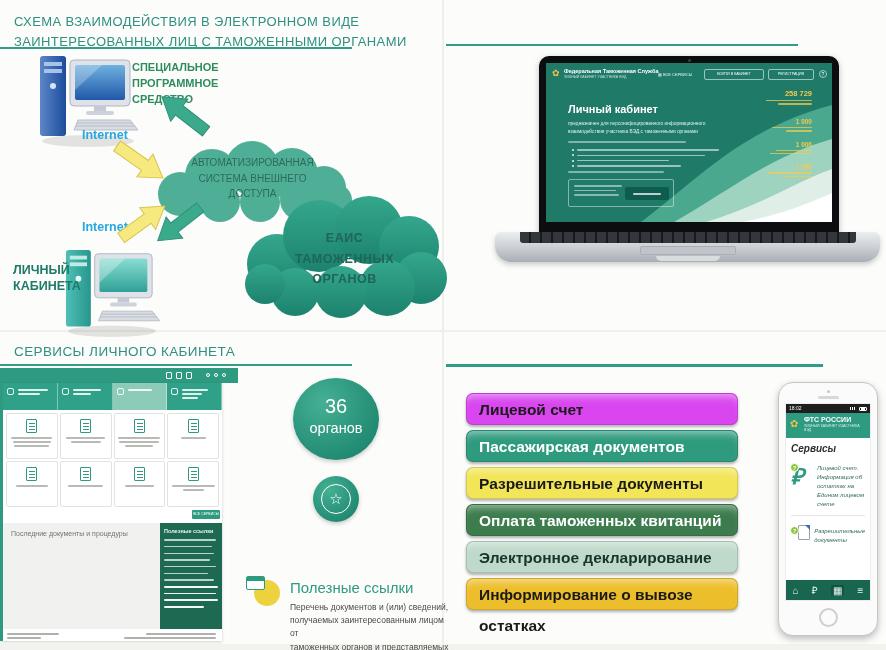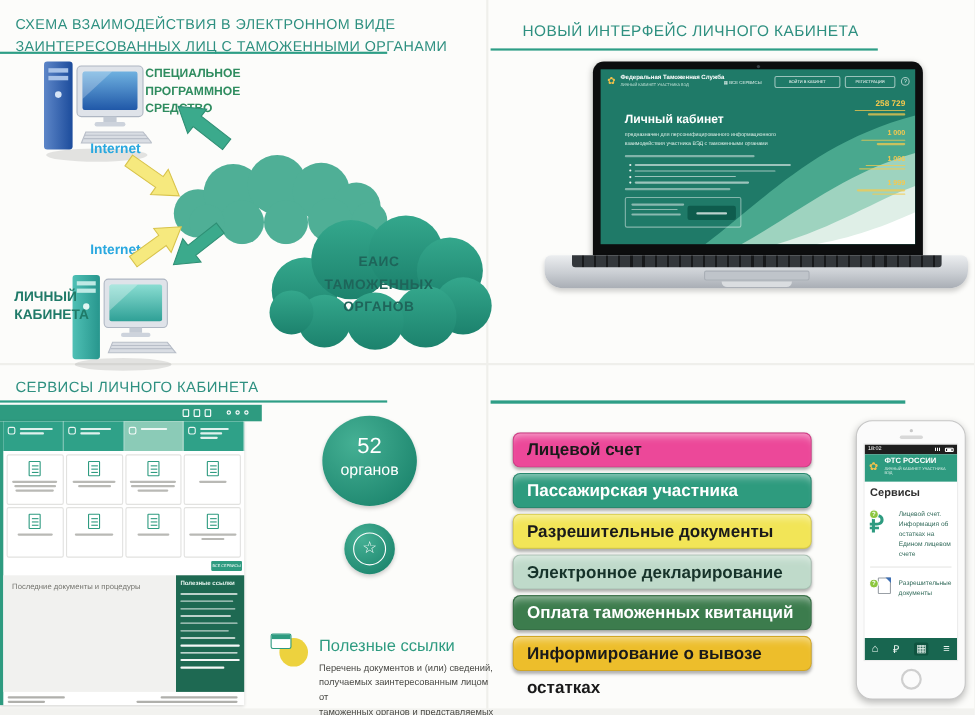--- a/index.html
+++ b/index.html
@@ -104,21 +104,21 @@
   .ph-slot { position:absolute; left:39px; top:13px; width:21px; height:3px; border-radius:2px; background:#D8D8D8; }
   .ph-screen { position:absolute; left:6px; top:20px; width:86px; height:198px; background:#FFF; overflow:hidden; border:1px solid #ECECEC; }
   .ph-status { height:9px; background:#1E1E1E; color:#FFF; font-size:5px; line-height:9px; padding:0 3px; position:relative; }
   .ph-sig { position:absolute; right:14px; top:3px; width:6px; height:3px; background:repeating-linear-gradient(90deg,#FFF 0 1px,transparent 1px 2px); }
   .ph-batt { position:absolute; right:3px; top:2.5px; width:8px; height:4px; border:.7px solid #FFF; border-radius:1px; }
   .ph-batt::after { content:""; position:absolute; left:.5px; top:.5px; width:4px; height:2px; background:#FFF; }
   .ph-header { height:25px; background:#2E9B80; padding:3px 4px; position:relative; }
   .ph-app { font-size:7px; font-weight:bold; color:#FFF; }
   .ph-app-sub { font-size:3.6px; color:#D6ECE4; margin-top:1px; }
   .ph-emblem { position:absolute; left:4px; top:5px; font-size:10px; color:#F2C14B; }
-  .ph-content { background:#FFF; height:144px; padding:5px 5px 0; position:relative; }
+  .ph-content { background:#FFF; height:144px; padding:5px 5px 0; position:relative;font-style:italic; }
   .ph-h2 { font-size:10px; font-weight:bold; color:#2E2E2E; margin-bottom:5px; }
   .ph-card { display:flex; border-bottom:1px solid #E6E6E4; padding:3px 0 6px; }
   .ph-card-text { flex:1; font-size:6px; color:#336B5B; line-height:1.5; padding-top:2px; }
   .ph-rub { position:relative; width:26px; font-size:22px; font-weight:bold; color:#2E9B80; line-height:1.4; }
   .q-badge { position:absolute; left:-1px; top:1px; width:9px; height:9px; border-radius:50%; background:#8CC63F;
              border:1px solid #FFF; color:#FFF; font-size:5.5px; text-align:center; line-height:8px; font-weight:bold; }
   .ph-doc { position:relative; width:26px; height:20px; }
   .ph-doc .pg { position:absolute; left:7px; top:0; width:12px; height:15px; background:#FFF; border:1px solid #9AA0A6; border-radius:1px; }
   .ph-doc .pg::after { content:""; position:absolute; right:-1px; top:-1px; border-style:solid; border-width:0 5px 5px 0; border-color:transparent #3D6FB4 transparent transparent; }
   .ph-nav { position:absolute; left:0; bottom:0; width:100%; height:20px; background:#186650; display:flex;
@@ -185,20 +185,23 @@
         <circle cx="102" cy="30" r="27"></circle>
       <circle cx="142" cy="36" r="26"></circle>
         <circle cx="174" cy="50" r="22"></circle>
         <circle cx="186" cy="62" r="16"></circle>
       <circle cx="150" cy="62" r="20"></circle>
         <circle cx="110" cy="64" r="20"></circle>
         <circle cx="70" cy="64" r="20"></circle>
         <circle cx="38" cy="64" r="16"></circle>
     </g>
   </svg>
+  <div class="abs cloud-text1 pre" style="left:165px; top:155px; width:175px;">АВТОМАТИЗИРОВАННАЯ
+СИСТЕМА ВНЕШНЕГО
+ДОСТУПА</div>
 
   <svg class="abs" style="left:237px; top:192px;" width="212" height="128" viewBox="0 0 212 128">
     <defs>
         <linearGradient id="cg" x1="0" y1="0" x2="0" y2="1">
           <stop offset="0" stop-color="#34A78C"></stop>
           <stop offset="1" stop-color="#1C826D"></stop>
         </linearGradient>
       </defs>
     <g fill="url(#cg)">
       <circle cx="40" cy="72" r="30"></circle>
@@ -246,21 +249,20 @@
     <polygon points="41,11 68,11 41,36" fill="#FFFFFF" opacity=".3"></polygon>
     <rect x="60" y="52" width="12" height="5" fill="#C3CAD4"></rect>
     <rect x="52" y="57" width="28" height="4" rx="2" fill="#CDD3DC"></rect>
     <polygon points="44,66 96,66 104,76 40,76" fill="#D9DDE3" stroke="#B8BEC8"></polygon>
     <line x1="43" y1="69" x2="99" y2="69" stroke="#B8BEC8" stroke-width="1"></line>
     <line x1="42" y1="72" x2="101" y2="72" stroke="#B8BEC8" stroke-width="1"></line>
   </svg>
   <div class="abs lbl-cabinet pre" style="left:13px; top:262px;">ЛИЧНЫЙ
 КАБИНЕТА</div>
 
-  <div class="abs sec-title" style="left:475px; top:18px; font-size:14px;">НОВЫЙ ИНТЕРФЕЙС ЛИЧНОГО КАБИНЕТА</div>
   <div class="abs underline" style="left:446px; top:44px; width:352px;"></div>
 
   <div class="abs laptop">
     <div class="lt-screen">
       <div class="lt-cam"></div>
       <div class="site">
 
         <svg class="abs" style="left:0; top:0;" width="286" height="159" viewBox="0 0 286 159">
           <path d="M95,159 C150,118 195,66 286,42 L286,159 Z" fill="#49A88E"></path>
           <path d="M128,159 C180,130 222,94 286,76 L286,159 Z" fill="#9ED3BF"></path>
@@ -305,21 +307,21 @@
         <div class="abs wbar" style="left:22px; top:108px; width:96px; opacity:.55;"></div>
         <div class="abs" style="left:22px; top:116px; width:106px; height:28px; border:1px solid rgba(255,255,255,.45); border-radius:2px;">
           <div class="wbar" style="width:48px; margin:5px 0 0 5px; opacity:.6;"></div>
           <div class="wbar" style="width:42px; margin:3px 0 0 5px; opacity:.6;"></div>
           <div class="wbar" style="width:45px; margin:3px 0 0 5px; opacity:.6;"></div>
           <div class="abs" style="right:4px; top:7px; width:44px; height:13px; background:#0E5C4D; border-radius:2px;">
             <div class="wbar" style="width:28px; margin:6px auto 0; opacity:.9;"></div>
           </div>
         </div>
 
-        <div class="abs" style="right:9px; top:26px; width:70px;">
+        <div class="abs" style="right:20px; top:26px; width:70px;">
           <div class="stat" style="margin-bottom:13px;">
             <div class="stat-val" style="font-size:7.5px;">258 729</div>
             <div class="stat-bar" style="width:46px;"></div>
               <div class="stat-bar" style="width:34px;"></div>
           </div>
           <div class="stat" style="margin-bottom:9px;">
             <div class="stat-val" style="font-size:6.5px;">1 000</div>
             <div class="stat-bar" style="width:40px;"></div>
               <div class="stat-bar" style="width:26px;"></div>
           </div>
@@ -437,21 +439,21 @@
         <div class="lbar hot" style="width:40px;"></div>
       </div>
     </div>
     <div class="abs fbar" style="left:4px; top:250px; width:52px;"></div>
     <div class="abs fbar" style="left:4px; top:254px; width:34px;"></div>
     <div class="abs fbar" style="right:6px; top:250px; width:70px;"></div>
     <div class="abs fbar" style="right:6px; top:254px; width:92px;"></div>
   </div>
 
   <div class="abs big-circle">
-    <div class="n">52</div>
+    <div class="n">36</div>
     <div class="l">органов</div>
   </div>
   <div class="abs small-circle">
     <div class="star-ring">☆</div>
   </div>
 
   <div class="abs" style="left:246px; top:576px; width:40px; height:34px;">
     <div class="ul-icon-circle"></div>
     <div class="ul-icon-win"></div>
   </div>
@@ -459,25 +461,25 @@
   <div class="abs ul-text pre" style="left:290px; top:601px; width:160px;">Перечень документов и (или) сведений,
 получаемых заинтересованным лицом от
 таможенных органов и представляемых
 заинтересованным лицом
 в таможенные органы с использованием
 Личного кабинета</div>
 
   <div class="abs underline" style="left:446px; top:364px; width:377px; height:3px;"></div>
 
   <div class="abs" style="left:466px; top:393px;">
-    <div class="m-btn" style="background-color: #ec4899; color: rgb(26, 26, 26);">Лицевой счет</div>
-    <div class="m-btn" style="background-color: rgb(46, 155, 126); color: rgb(255, 255, 255);">Пассажирская участника</div>
+    <div class="m-btn" style="background-color: #d946ef; color: rgb(26, 26, 26);">Лицевой счет</div>
+    <div class="m-btn" style="background-color: rgb(46, 155, 126); color: rgb(255, 255, 255);">Пассажирская документов</div>
     <div class="m-btn" style="background-color: rgb(242, 229, 87); color: rgb(26, 26, 26);">Разрешительные документы</div>
+    <div class="m-btn" style="background-color: rgb(60, 124, 77); color: rgb(255, 255, 255);">Оплата таможенных квитанций</div>
     <div class="m-btn" style="background-color: rgb(191, 218, 202); color: rgb(23, 51, 42);">Электронное декларирование</div>
-    <div class="m-btn" style="background-color: rgb(60, 124, 77); color: rgb(255, 255, 255);">Оплата таможенных квитанций</div>
     <div class="m-btn" style="background-color: rgb(237, 190, 43); color: rgb(26, 26, 26);">Информирование о вывозе остатках</div>
   </div>
 
   <div class="abs phone">
     <div class="ph-dot"></div>
     <div class="ph-slot"></div>
     <div class="ph-screen">
       <div class="ph-status">
         <span>18:02</span>
         <span class="ph-sig"></span>

